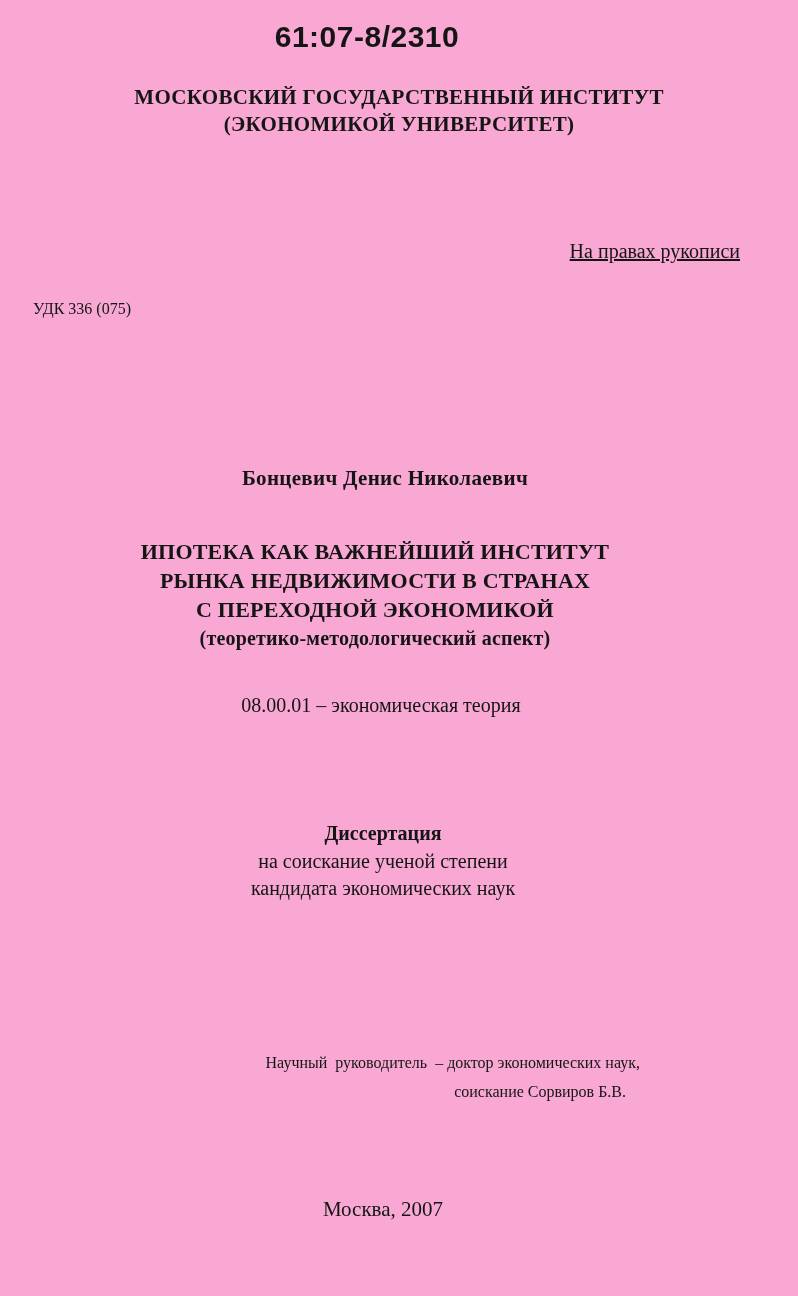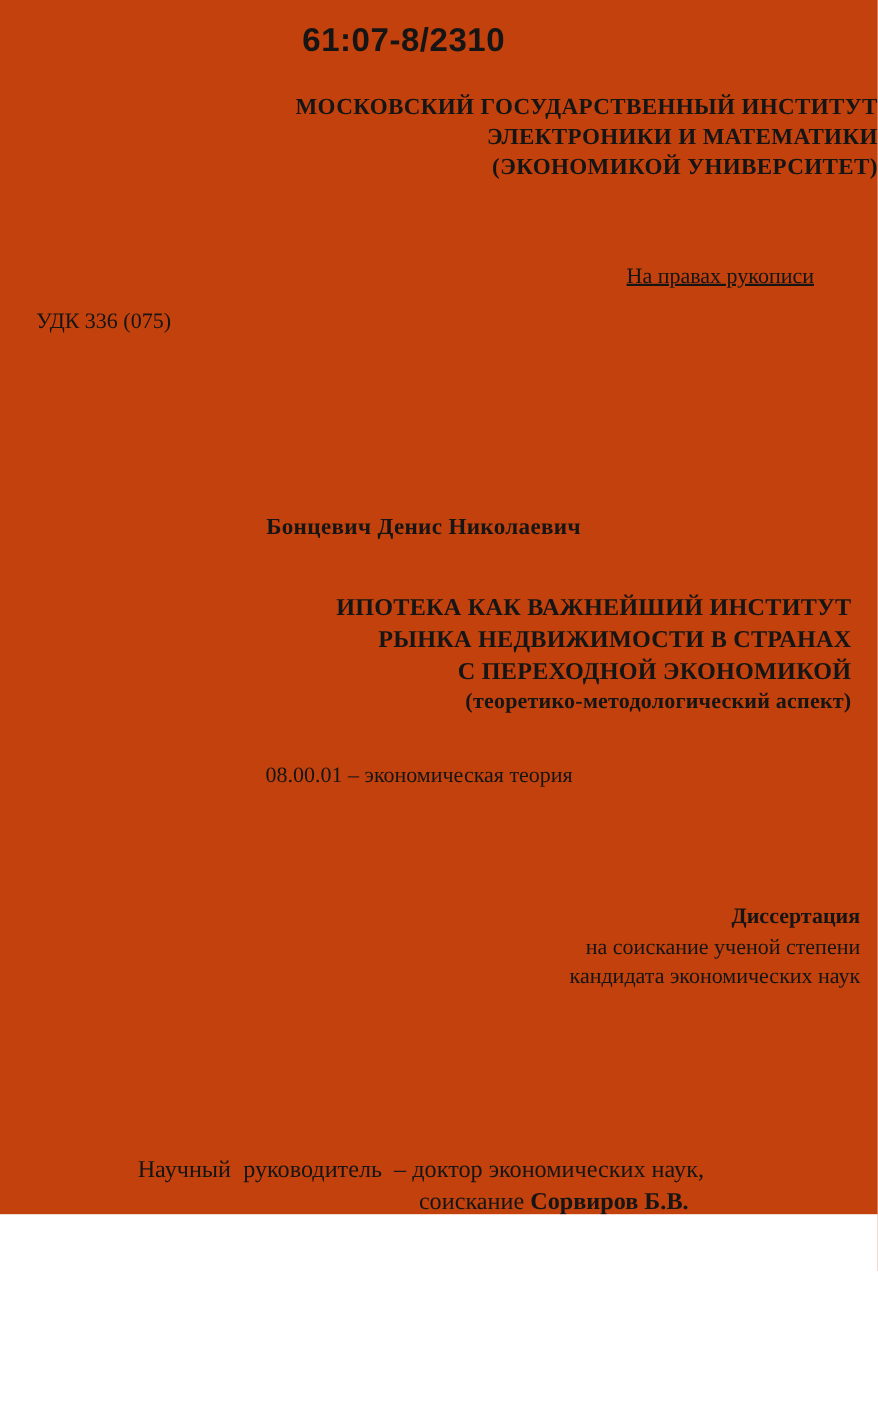--- a/index.html
+++ b/index.html
@@ -3,22 +3,22 @@
 <meta charset="utf-8">
 <style>
   html, body {
     margin: 0;
     padding: 0;
     background: #ffffff;
   }
   .page {
     position: relative;
     width: 798px;
-    height: 1104px;
-    background: #c2410c;
+    height: 1296px;
+    background: #f9a8d4;
     color: #151515;
     font-family: "Liberation Serif", serif;
     overflow: hidden;
     margin: 0 auto;
   }
   .catalog {
     position: absolute;
     top: 20px;
     left: 0;
     width: 100%;
@@ -42,23 +42,23 @@
   }
   .manuscript {
     position: absolute;
     top: 240px;
     right: 58px;
     font-size: 20px;
     text-decoration: underline;
   }
   .udc {
     position: absolute;
-    top: 281px;
+    top: 300px;
     left: 33px;
-    font-size: 20px;
+    font-size: 16px;
   }
   .author {
     position: absolute;
     top: 466px;
     left: 0;
     width: 100%;
     text-align: center;
     transform: translateX(-14px);
     font-weight: 700;
     font-size: 21px;
@@ -99,53 +99,52 @@
     line-height: 27.5px;
   }
   .thesis .thesis-head {
     font-weight: 700;
   }
   .supervisor {
     position: absolute;
     top: 1048px;
     right: 158px;
     text-align: right;
-    font-size: 22px;
+    font-size: 16px;
     line-height: 29px;
   }
   .supervisor .sup-line1 {
     white-space: pre-wrap;
   }
   .supervisor .sup-line2 {
     padding-right: 14px;
   }
   .supervisor .sup-name {
-    font-weight: 700;
+    font-weight: 400;
   }
   .imprint {
     position: absolute;
     top: 1197px;
     left: 0;
     width: 100%;
     text-align: center;
     transform: translateX(-16px);
     font-size: 21px;
   }
-  .line { display: block; text-align: right; }
+  .line { display: block; }
 </style>
 </head>
 <body>
 
 <div class="page">
 
   <div class="catalog">61:07-8/2310</div>
 
   <div class="institution">
     <span class="line">МОСКОВСКИЙ ГОСУДАРСТВЕННЫЙ ИНСТИТУТ</span>
-    <span class="line">ЭЛЕКТРОНИКИ И МАТЕМАТИКИ</span>
     <span class="line">(ЭКОНОМИКОЙ УНИВЕРСИТЕТ)</span>
   </div>
 
   <div class="manuscript">На правах рукописи</div>
 
   <div class="udc">УДК 336 (075)</div>
 
   <div class="author">Бонцевич Денис Николаевич</div>
 
   <div class="title-block">

